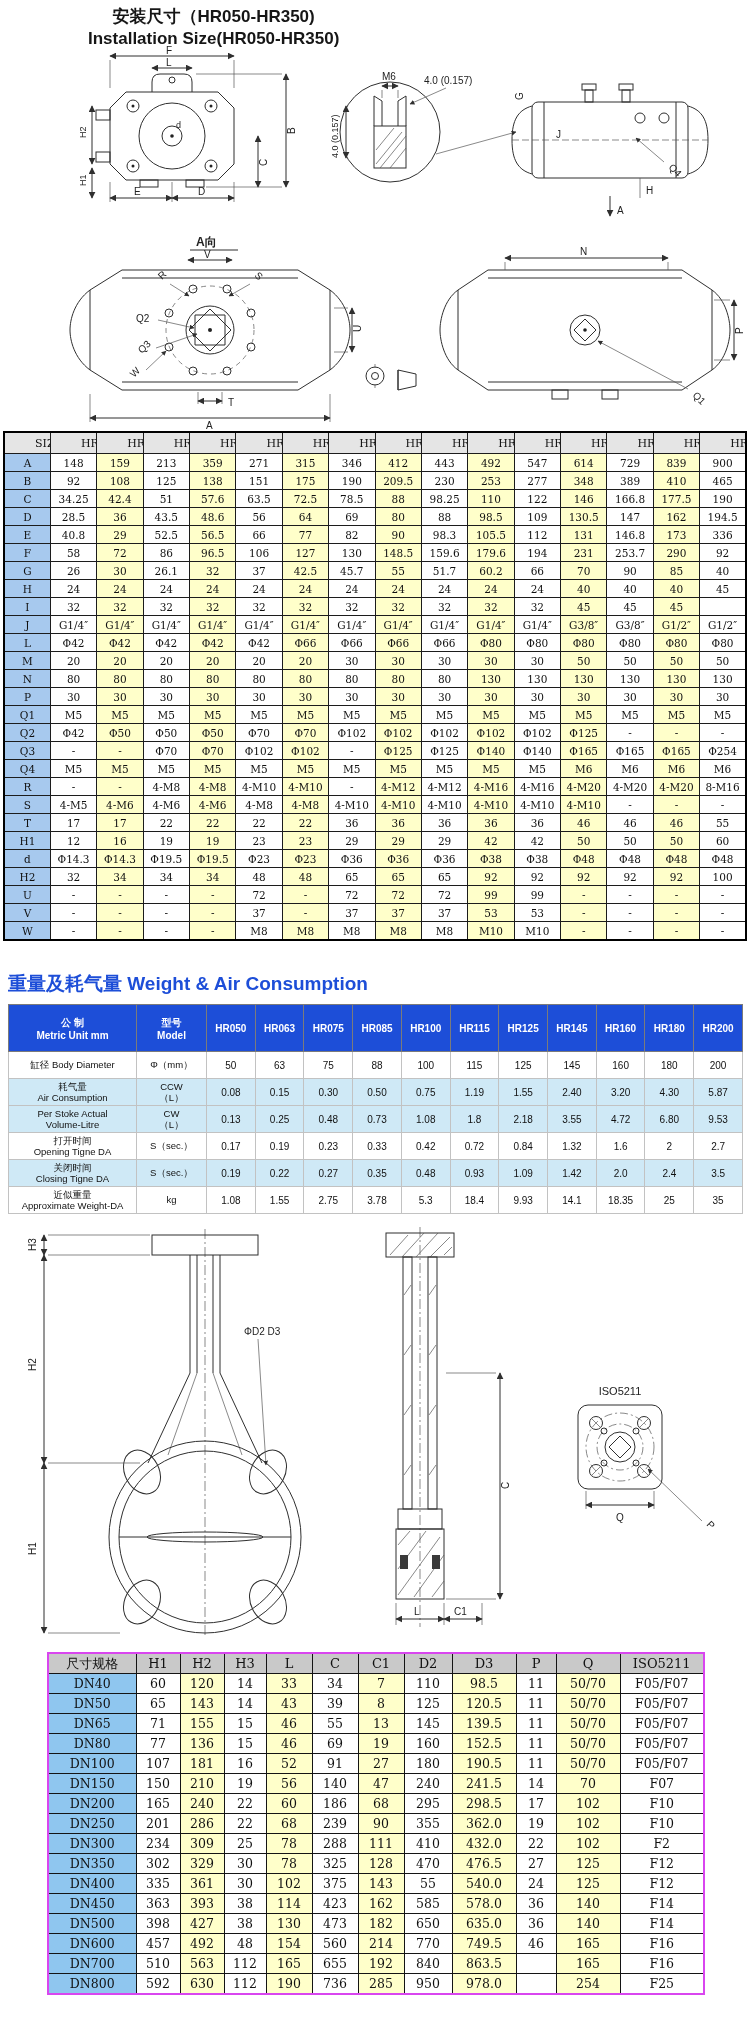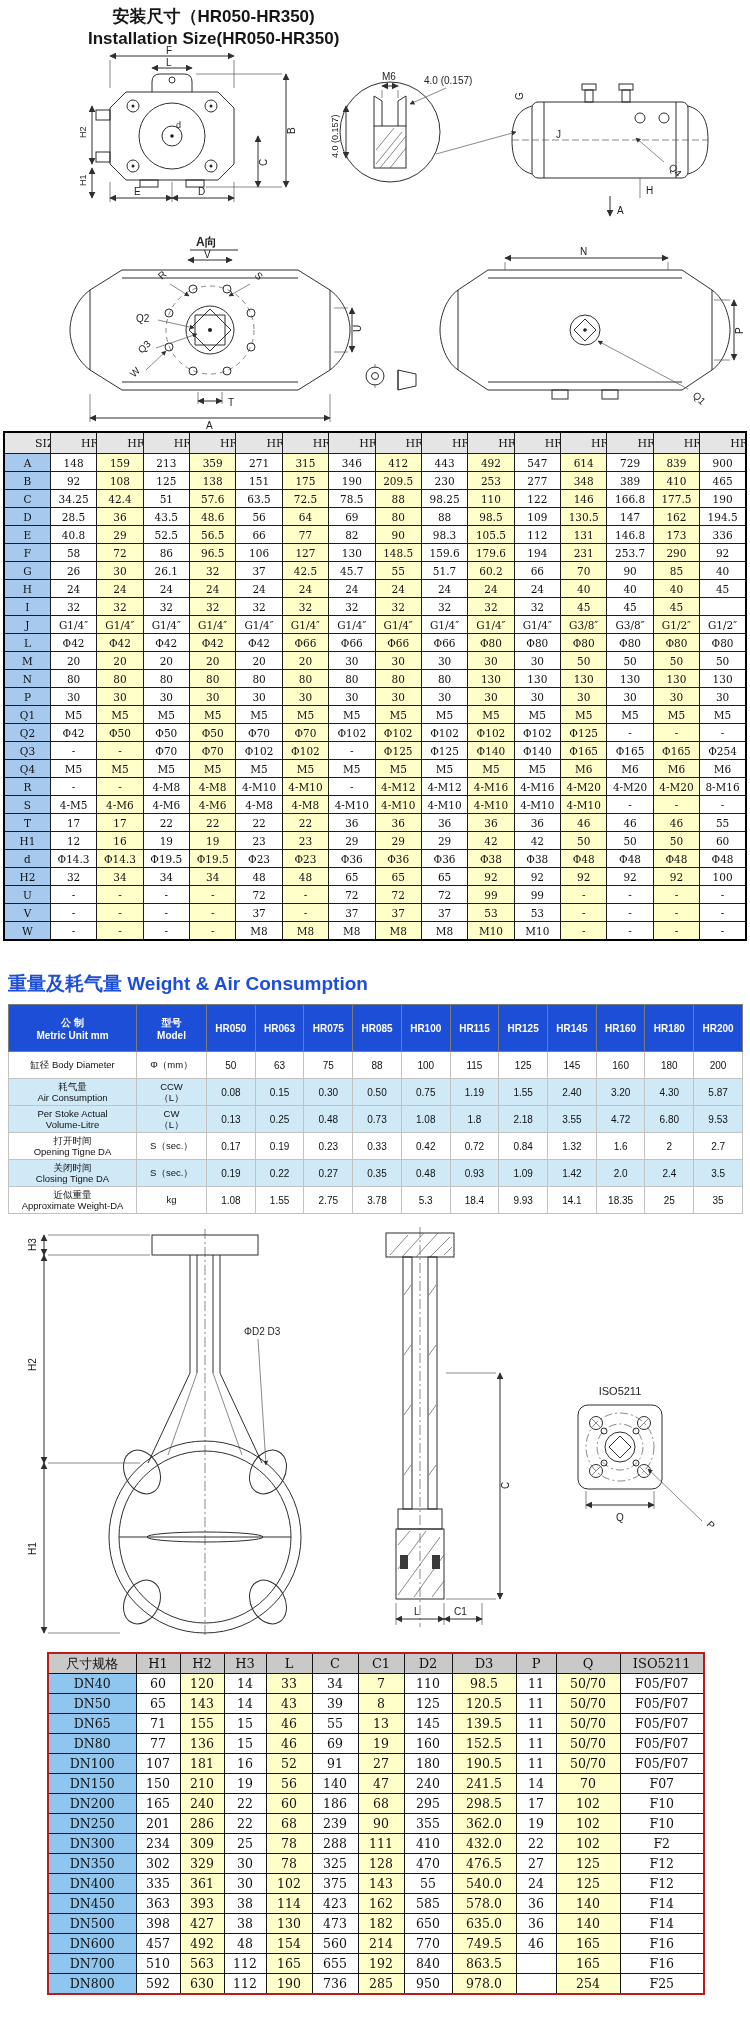--- a/index.html
+++ b/index.html
@@ -32,21 +32,21 @@
   
   #weight-table{left:8px;top:1004px;width:735px;table-layout:fixed;font-size:10px;border:1px solid #9c9c9c;}
   #weight-table th,#weight-table td{border:1px solid #c2c2c2;height:26px;}
   #weight-table thead th{background:#1d4ed8;color:#fff;font-weight:700;height:46px;border:1px solid #7b7b7b;font-size:10px;}
   #weight-table .lbl{font-size:9.5px;line-height:1.2;}
   #weight-table .unit{font-size:9.5px;line-height:1.2;}
   #weight-table tr.blue td{background:#cfe9f6;}
   #weight-table .l2{font-size:10px;}
   
   #valve-table{left:47px;top:1652px;width:616px;table-layout:fixed;
-    font-family:"DejaVu Serif",serif;font-size:12.5px;border:2px solid #b91c1c;}
+    font-family:"DejaVu Serif",serif;font-size:12.5px;border:2px solid #d946ef;}
   #valve-table th,#valve-table td{border:1px solid #141414;height:19px;font-weight:400;}
   #valve-table thead th{background:#c9c9c9;font-size:13px;}
   #valve-table .rowhead{background:#8fc6ef;}
 </style>
 </head>
 <body>
 
 <div class="abs" id="title">
   <div>安装尺寸（HR050-HR350)</div>
   <div>Installation Size(HR050-HR350)</div>

